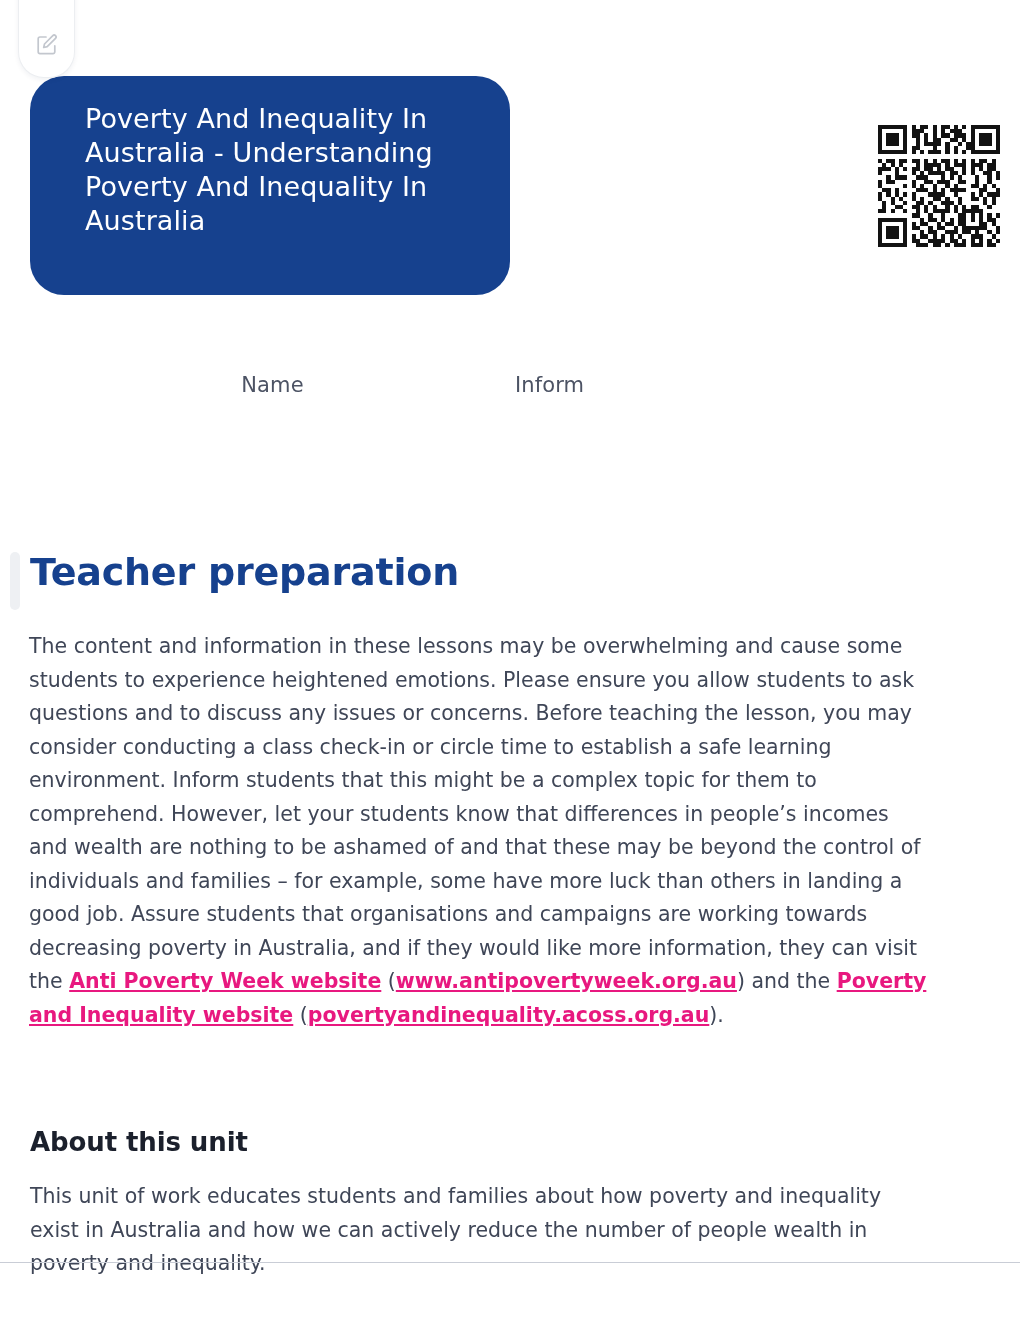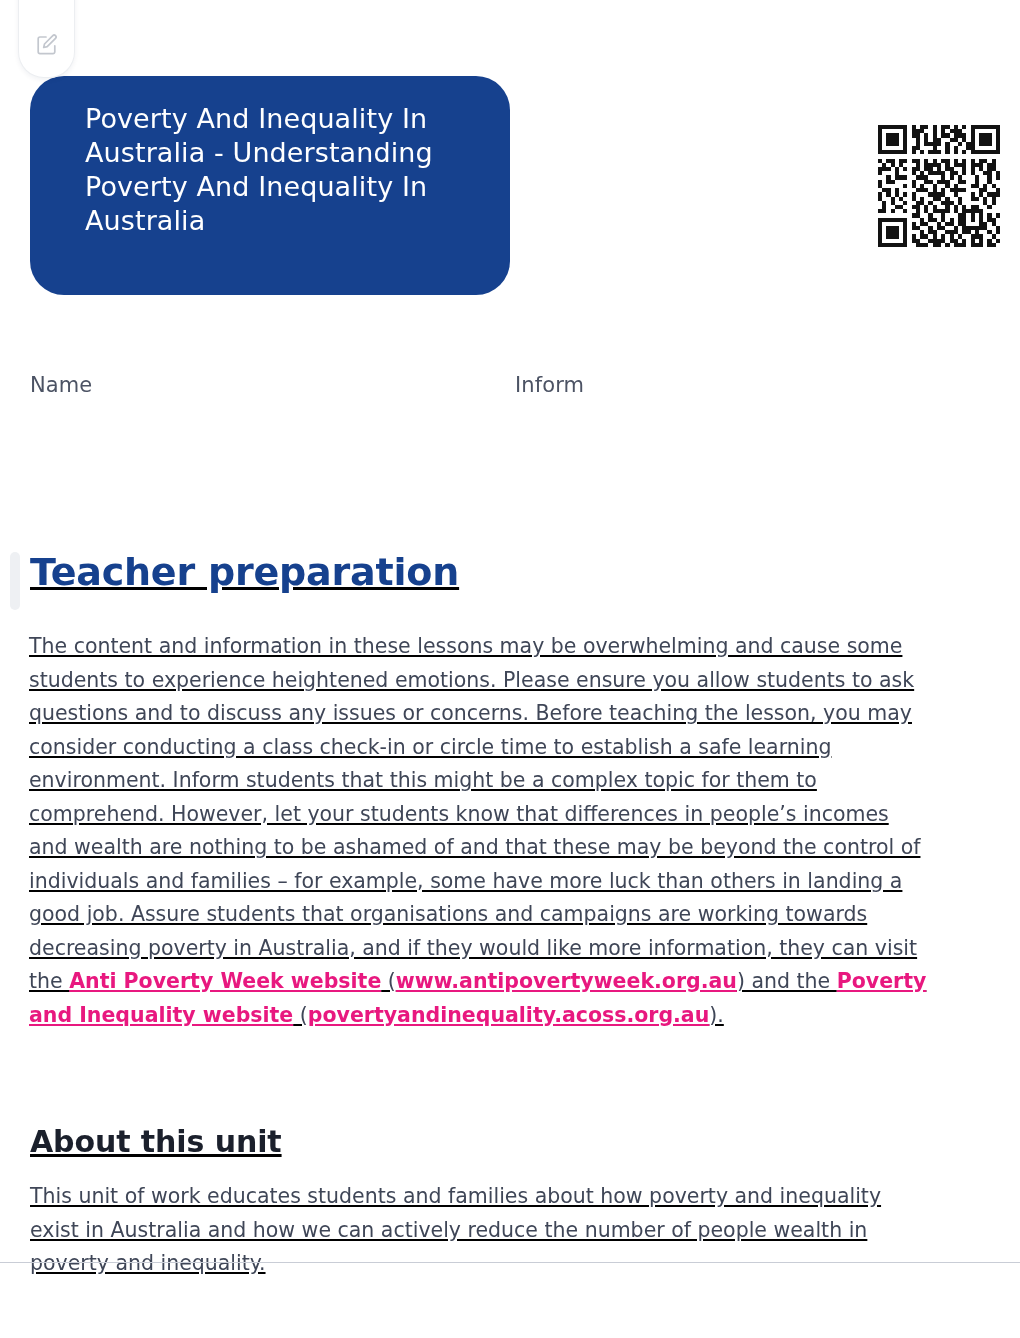--- a/index.html
+++ b/index.html
@@ -71,36 +71,36 @@
   }
   .qr-wrap svg { display: block; width: 122px; height: 122px; }
 
   
   .meta-row {
     position: absolute;
     left: 30px;
     top: 373px;
     width: 960px;
     display: flex;
+    text-align: center;
   }
   .meta-field {
     font-size: 21px;
     color: #4c5364;
     font-family: "DejaVu Sans", "Liberation Sans", sans-serif;
     letter-spacing: .1px;
   }
   .meta-field.name { width: 485px; }
 
   
   .content {
     position: absolute;
     left: 0;
     top: 548px;
     width: 960px;
-    text-decoration: underline;
   }
 
   .section-head {
     position: relative;
     padding-left: 30px;
     margin: 0 0 34px 0;
   }
   .section-head .accent-bar {
     position: absolute;
     left: 10px;
@@ -140,21 +140,21 @@
     text-underline-offset: 2px;
     text-decoration-thickness: 2px;
   }
 
   .subsection {
     margin-top: 94px;
   }
   .subsection h3 {
     margin: 8px 0 22px 30px;
     color: #1b202c;
-    font-size: 30px;
+    font-size: 26px;
     line-height: 32px;
     font-weight: 700;
     letter-spacing: -.1px;
     font-family: "DejaVu Sans", "Liberation Sans", sans-serif;
   }
 
   
   .page-break-rule {
     position: absolute;
     left: 0;

